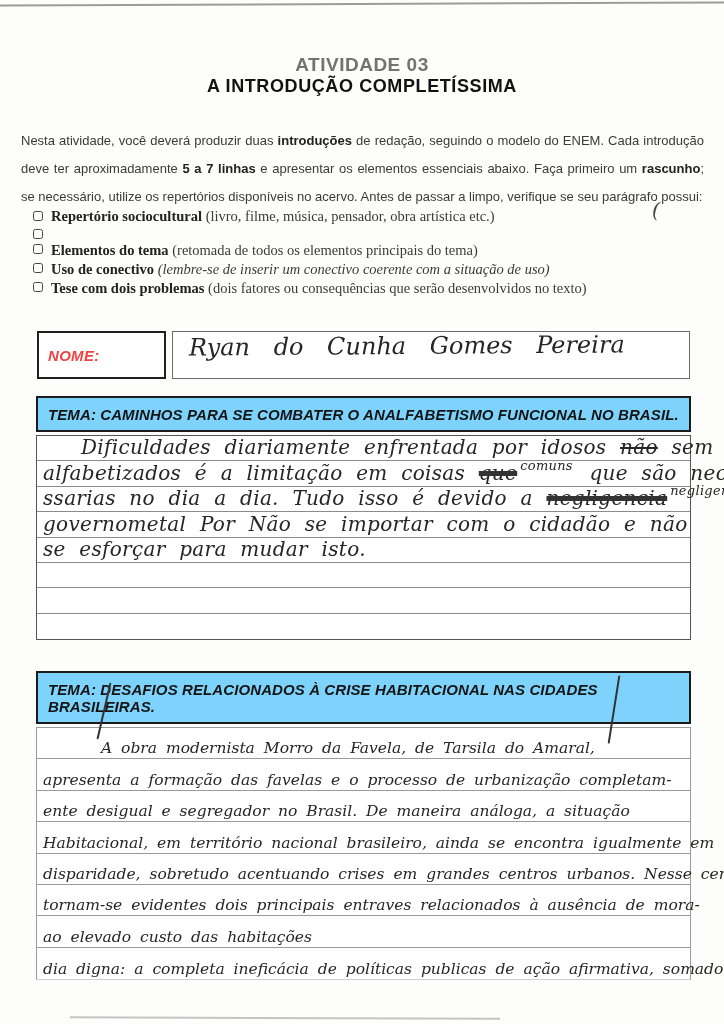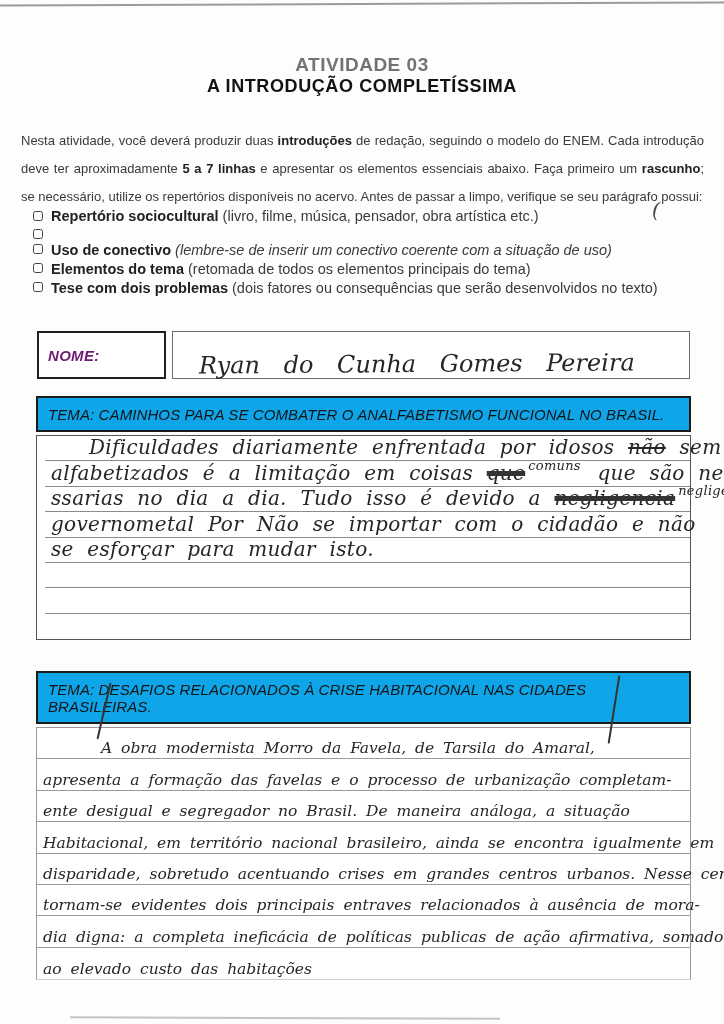--- a/index.html
+++ b/index.html
@@ -21,48 +21,48 @@
   .main-title { position:absolute; top:76px; left:0; width:100%; text-align:center;
     font-size:18px; font-weight:bold; letter-spacing:0.6px; color:#121212; }
 
   
   .intro { position:absolute; top:127px; left:21px; width:683px;
     font-size:13px; line-height:28px; text-align:justify; color:#3a3a3a; }
   .intro b { color:#222; }
 
   
   .checklist { position:absolute; top:209px; left:33px; width:662px; list-style:none; }
-  .checklist li { display:flex; align-items:flex-start; font-size:14.5px; line-height:15.5px; margin-bottom:3.4px; color:#3a3a3a; }
+  .checklist li { display:flex; align-items:flex-start; font-size:14.5px; line-height:15.5px; margin-bottom:3.4px; color:#3a3a3a;font-family:Liberation Serif, serif; }
   .cb { flex:0 0 auto; width:10px; height:10px; border:1.6px solid #444; border-radius:2.5px; margin:1.5px 8px 0 0; }
   .checklist b { color:#222; }
   .paren-italic { font-style:italic; }
   .stray-mark { position:absolute; top:198px; left:652px; font-size:21px; color:#4a4a4a;
     transform:rotate(14deg); font-family:"DejaVu Serif", serif; }
 
   
   .hw { font-family:"DejaVu Serif", serif; font-style:italic; color:#262626; white-space:nowrap; }
 
   
   .name-row { position:absolute; top:331px; left:37px; width:653px; height:48px; display:flex; gap:6px; }
   .name-label-cell { flex:0 0 129px; border:2.5px solid #1f1f1f; display:flex; align-items:center;
-    padding-left:9px; font-size:15px; font-weight:bold; font-style:italic; letter-spacing:0.3px; color:#701a75; background:#fff; }
-  .name-value-cell { flex:1; border:1.6px solid #6a6a6a; display:flex; align-items:flex-end;
-    padding-left:26px; background:#fff; overflow:visible; }
+    padding-left:9px; font-size:15px; font-weight:bold; font-style:italic; letter-spacing:0.3px; color:#ef4444; background:#fff; }
+  .name-value-cell { flex:1; border:1.6px solid #6a6a6a; display:flex; align-items:flex-start;
+    padding-left:16px; background:#fff; overflow:visible; }
   .name-value-cell .hw { font-size:24px; word-spacing:16px; transform:rotate(-0.4deg); }
 
   
   .theme { position:absolute; left:36px; width:655px; }
   .theme1 { top:396px; } .theme2 { top:671px; }
-  .theme-header { border:2.5px solid #1b1b1b; background:#0ea5e9; padding:8px 10px 7px 10px;
-    font-size:15px; font-weight:normal; font-style:italic; color:#141414; letter-spacing:0.1px; }
+  .theme-header { border:2.5px solid #1b1b1b; background:#7dd3fc; padding:8px 10px 7px 10px;
+    font-size:15px; font-weight:bold; font-style:italic; color:#141414; letter-spacing:0.1px; }
   .ruled { margin-top:3px; background:#fff; }
   .theme1 .ruled { border:1.8px solid #555; }
   .theme2 .ruled { border:1.3px solid #9a9a9a; border-bottom:1px solid #cfcfcf; }
   .row { position:relative; overflow:visible; display:flex; align-items:flex-end; padding:0 4px 1px 6px; }
-  .theme1 .row { height:25.4px; border-bottom:1.1px solid #8b8b8b;margin-left:8px; }
+  .theme1 .row { height:25.4px; border-bottom:1.1px solid #8b8b8b; }
   .theme2 .row { height:31.4px; border-bottom:1.1px solid #9a9a9a; }
   .theme1 .row:last-child, .theme2 .row:last-child { border-bottom:none; }
   .theme1 .hw { font-size:20px; word-spacing:7px; letter-spacing:0.3px; }
   .theme2 .hw { font-size:15.5px; word-spacing:4px;margin-top:44px; }
   .indent1 { padding-left:38px; } .indent2 { padding-left:58px; }
   .strike { text-decoration:line-through; text-decoration-thickness:2px; }
   .scribble { text-decoration:line-through; text-decoration-thickness:5px; text-decoration-color:#333; }
   .sup { display:inline-block; transform:translateY(-10px); font-size:13px; margin:0 3px; }
 
   
@@ -83,25 +83,25 @@
 <ul class="checklist">
   <li>
     <span class="cb"></span>
     <span><b>Repertório sociocultural</b><span> (livro, filme, música, pensador, obra artística etc.)</span></span>
   </li>
   <li>
     <span class="cb"></span>
   </li>
   <li>
     <span class="cb"></span>
-    <span><b>Uso de conectivo</b><span class="paren-italic"> (lembre-se de inserir um conectivo coerente com a situação de uso)</span></span>
+    <span><b>Elementos do tema</b><span> (retomada de todos os elementos principais do tema)</span></span>
   </li>
   <li>
     <span class="cb"></span>
-    <span><b>Elementos do tema</b><span> (retomada de todos os elementos principais do tema)</span></span>
+    <span><b>Uso de conectivo</b><span class="paren-italic"> (lembre-se de inserir um conectivo coerente com a situação de uso)</span></span>
   </li>
   <li>
     <span class="cb"></span>
     <span><b>Tese com dois problemas</b><span> (dois fatores ou consequências que serão desenvolvidos no texto)</span></span>
   </li>
 </ul>
 
 <span class="stray-mark">(</span>
 
 <div class="name-row">
@@ -150,24 +150,24 @@
     <div class="row">
       <span class="hw">Habitacional, em território nacional brasileiro, ainda se encontra igualmente em</span>
     </div>
     <div class="row">
       <span class="hw">disparidade, sobretudo acentuando crises em grandes centros urbanos. Nesse cenário,</span>
     </div>
     <div class="row">
       <span class="hw">tornam-se evidentes dois principais entraves relacionados à ausência de mora-</span>
     </div>
     <div class="row">
-      <span class="hw">dia digna: a completa ineficácia de políticas publicas de ação afirmativa, somado</span>
+      <span class="hw">ao elevado custo das habitações</span>
     </div>
     <div class="row">
-      <span class="hw">ao elevado custo das habitações</span>
+      <span class="hw">dia digna: a completa ineficácia de políticas publicas de ação afirmativa, somado</span>
     </div>
   </div>
 </div>
 
 <div class="pen-stroke pen-stroke-1"></div>
 <div class="pen-stroke pen-stroke-2"></div>
 
 <div class="scan-line-bottom"></div>
 
 </body></html>

